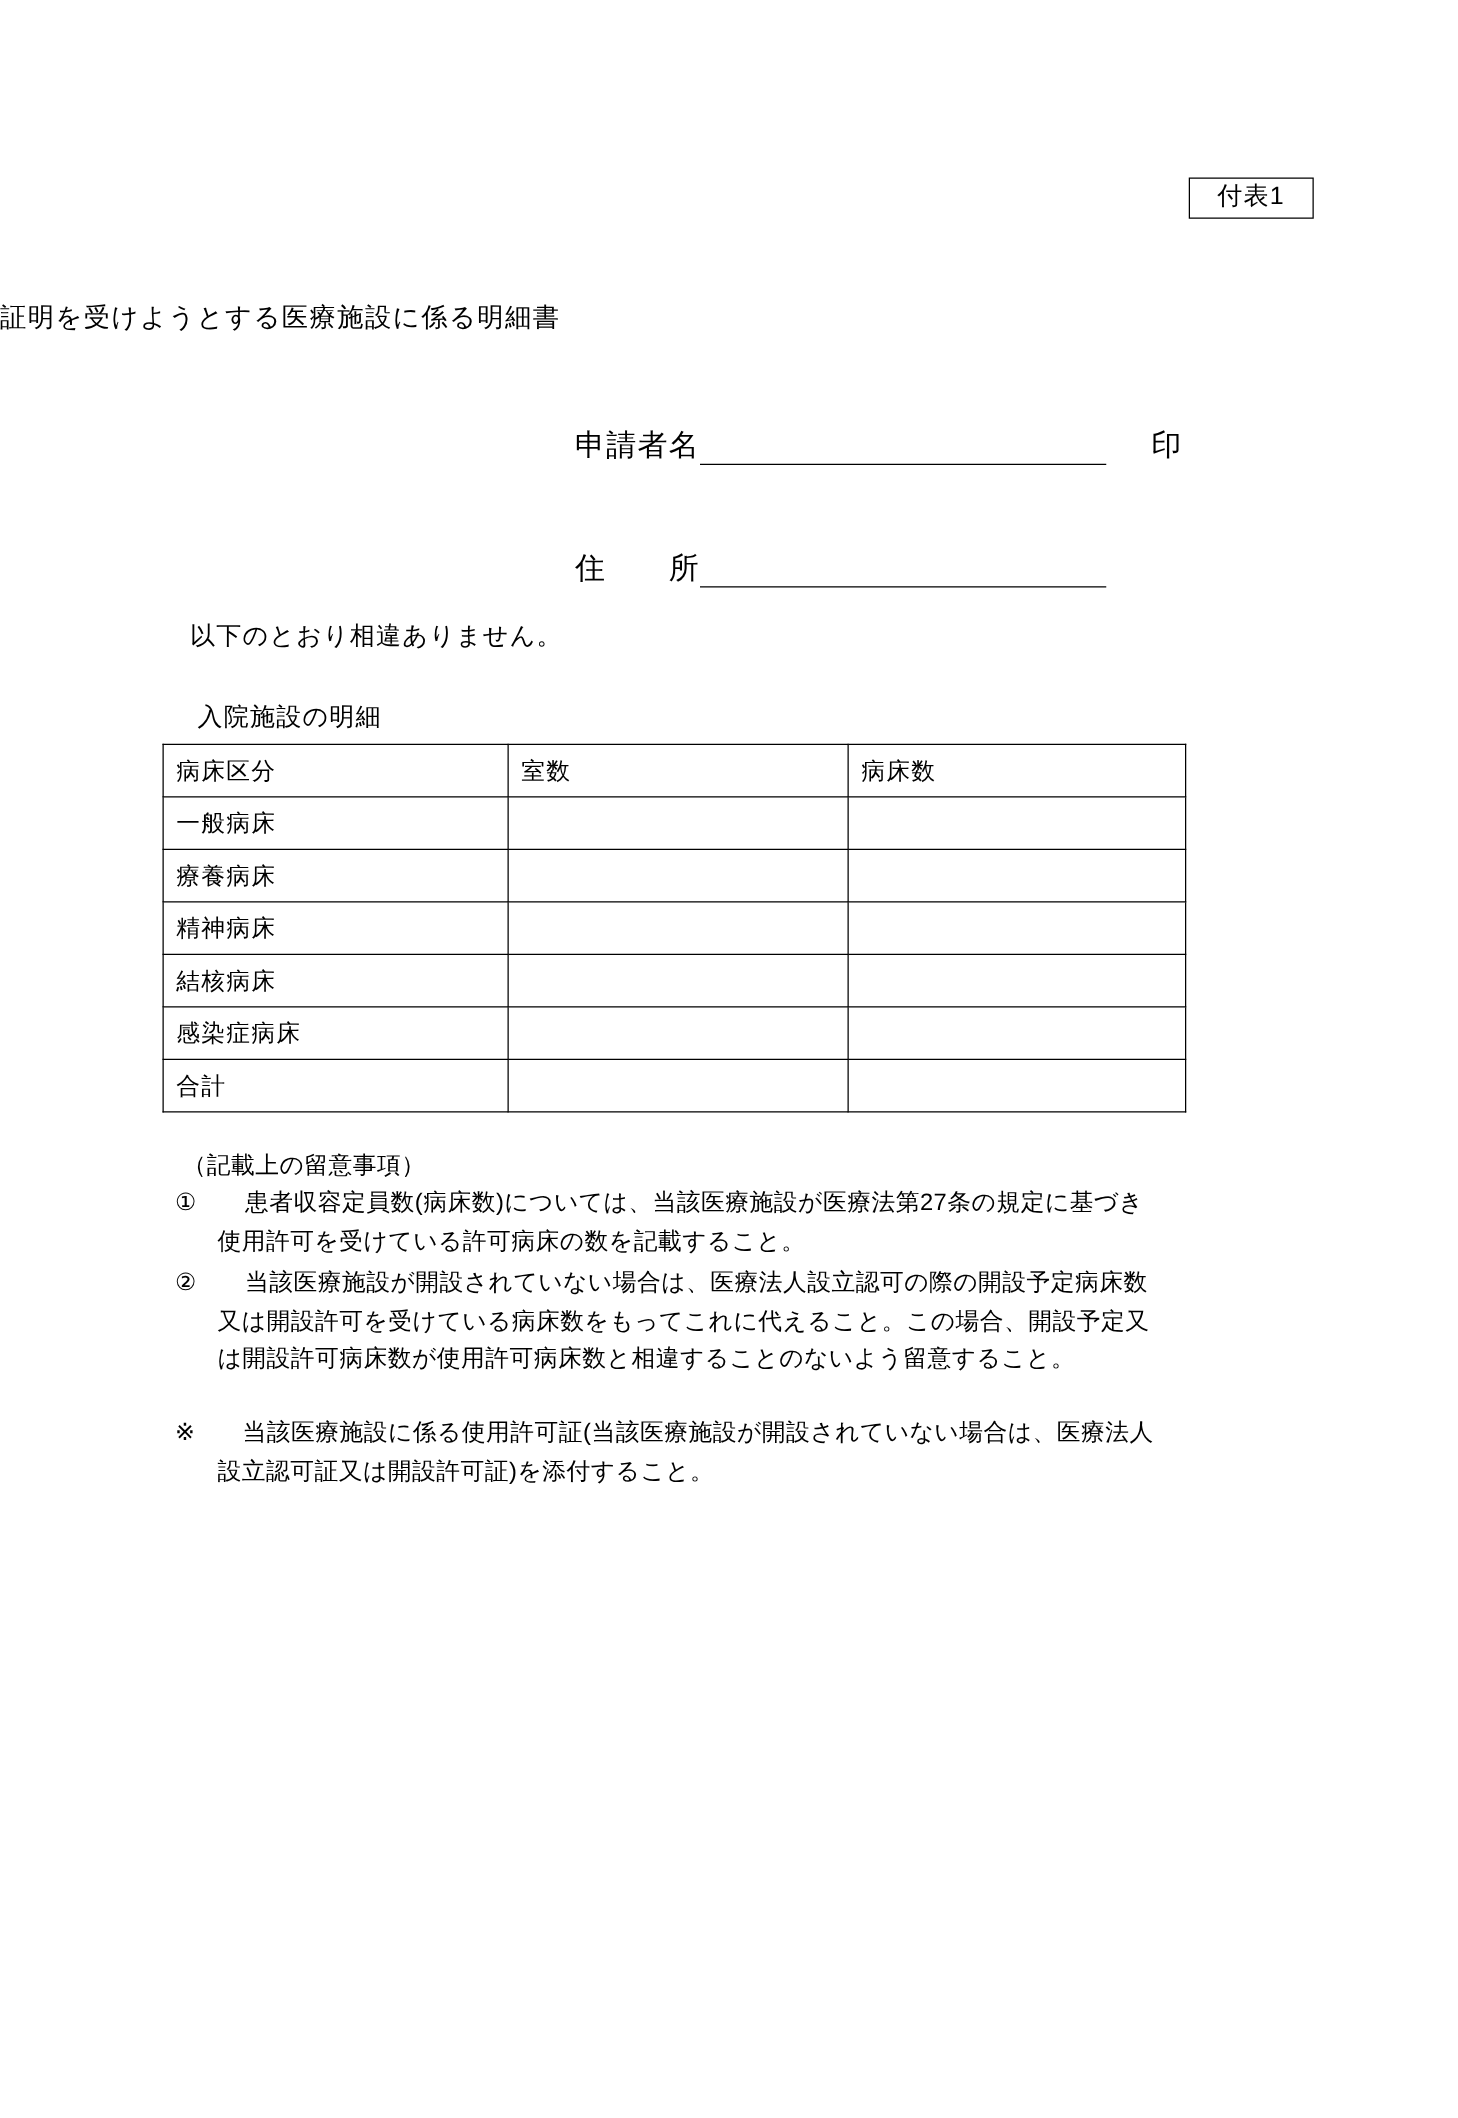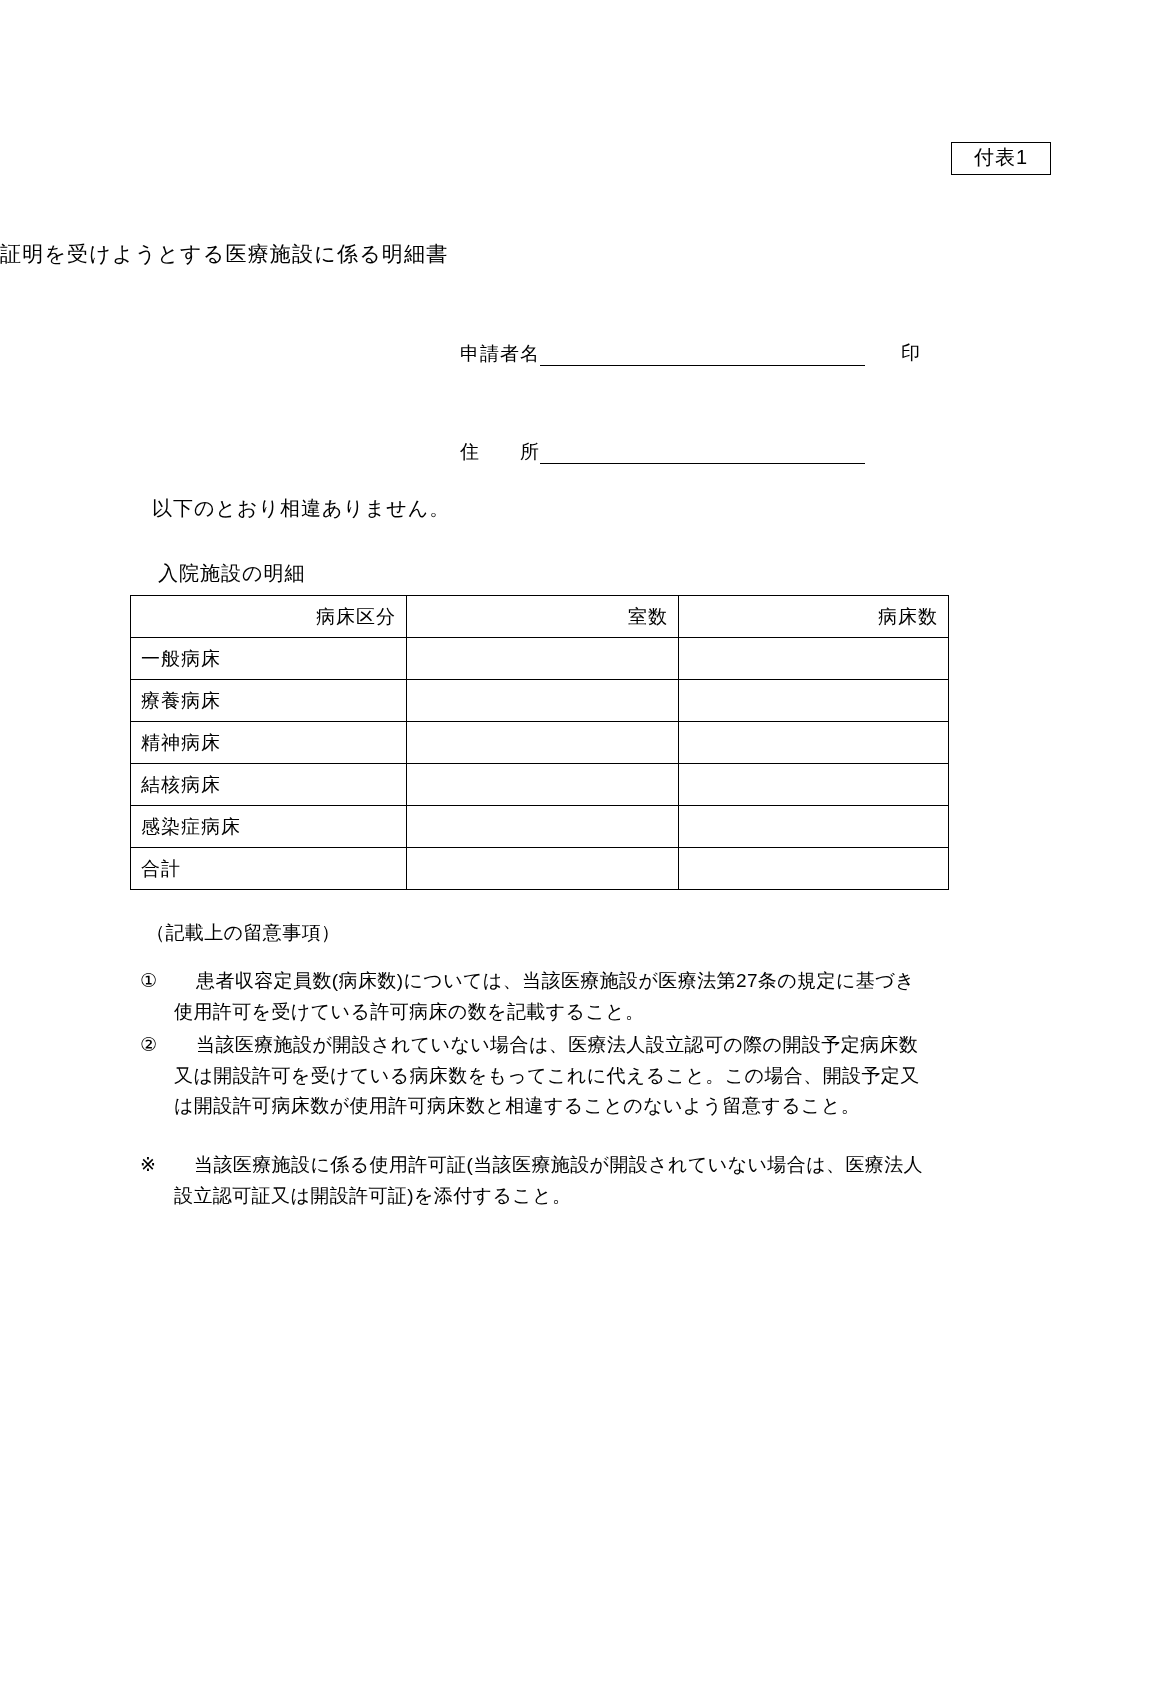--- a/index.html
+++ b/index.html
@@ -45,21 +45,21 @@
     width: 1166px;
     font-size: 21px;
     letter-spacing: 1.2px;
   }
 
   
   .field-row {
     position: absolute;
     display: flex;
     align-items: flex-end;
-    font-size: 19px;
+    font-size: 24px;
     letter-spacing: 1px;
     justify-content: space-between;
   }
   .field-row.applicant { top: 340px; left: 460px; }
   .field-row.address   { top: 440px; left: 460px; }
 
   .field-label {
     white-space: pre;
     line-height: 1.25;
   }
@@ -105,21 +105,21 @@
   }
   .bed-table td, .bed-table th {
     border: 1.3px solid #000;
     height: 41px;
     font-weight: normal;
     font-size: 19px;
     letter-spacing: 1px;
     padding: 0 10px;
   }
   .bed-table th {
-    text-align: right;
+    text-align: left;
   }
   .bed-table td.cat {
     text-align: left;
   }
   .bed-table td.val {
     text-align: center;
   }
   .col-cat  { width: 276px; }
   .col-room { width: 272px; }
   .col-beds { width: 270px; }
@@ -128,21 +128,21 @@
   .notes {
     position: absolute;
     top: 918px;
     left: 130px;
     width: 850px;
     font-size: 19px;
     letter-spacing: 0.4px;
   }
   .notes-heading {
     margin-left: 16px;
-    margin-bottom: 18px;
+    margin-bottom: 0;
     line-height: 1.6;
   }
   .note-item {
     display: flex;
     align-items: flex-start;
     margin-bottom: 2px;
     line-height: 1.62;
   }
   .note-marker {
     width: 44px;

